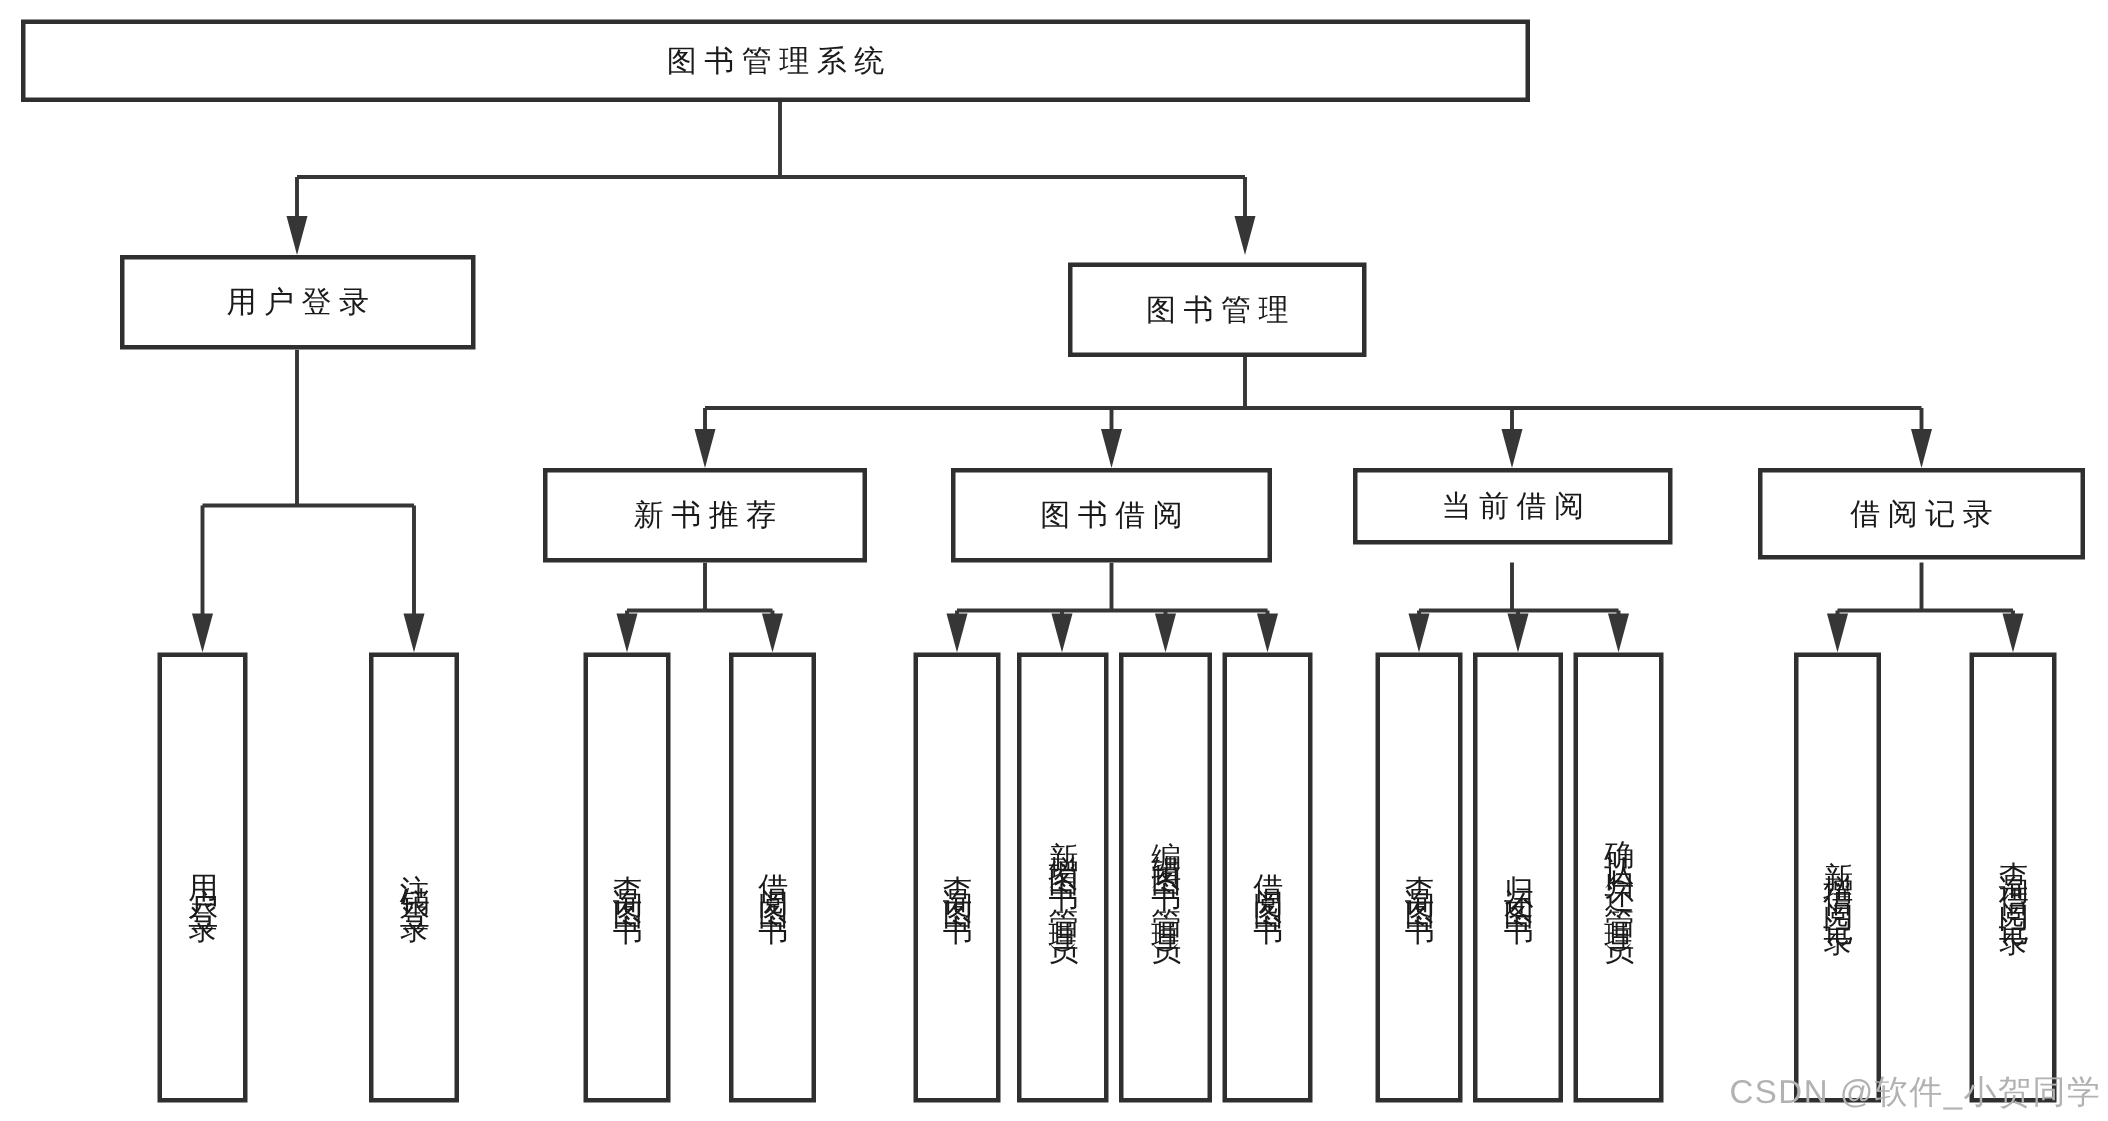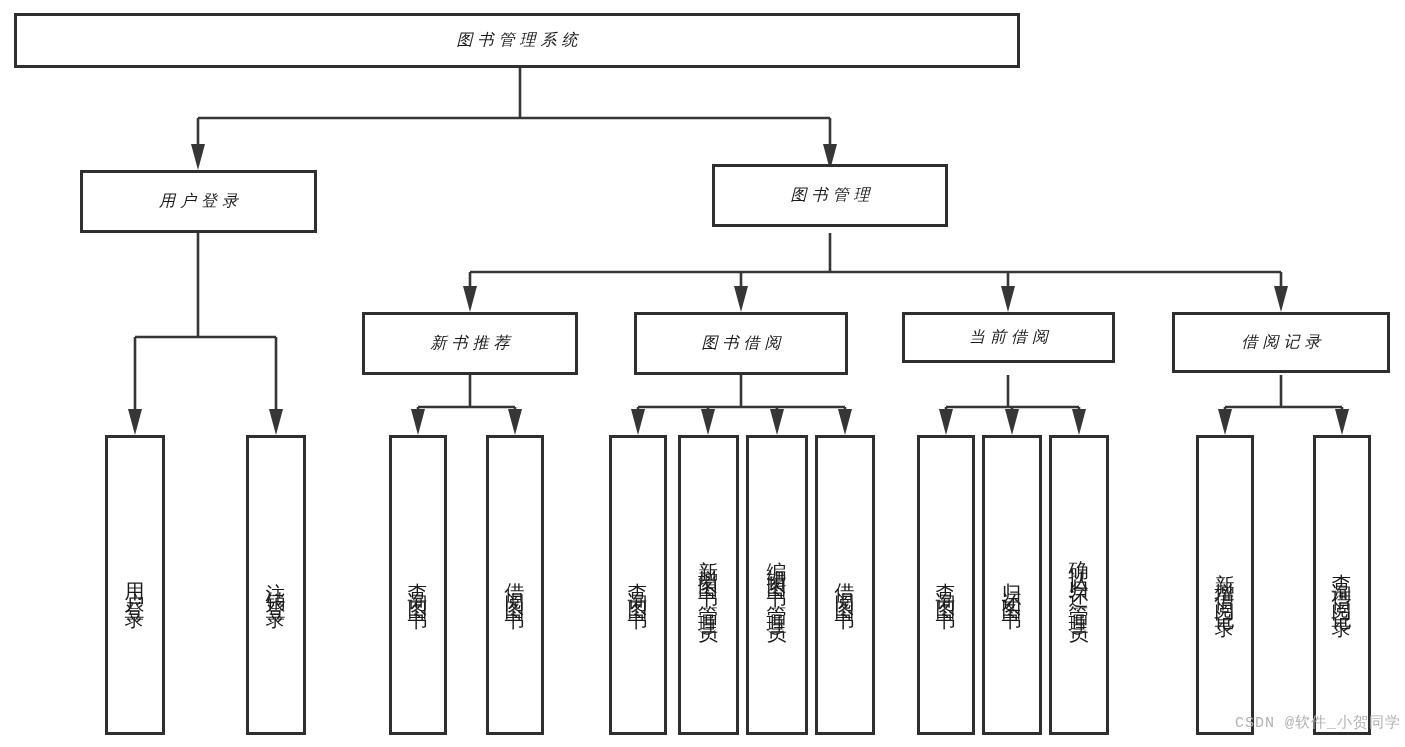--- a/index.html
+++ b/index.html
@@ -23,35 +23,34 @@
   }
   .connectors path{stroke:var(--line);stroke-width:2.6;fill:none;}
   .connectors polygon{fill:var(--line);stroke:none;}
   .box{
     position:absolute;z-index:2;
     background:var(--background);
     border:3px solid var(--box_border);
     display:flex;align-items:center;justify-content:center;
   }
   .box.h span{
-    font-size:16px;letter-spacing:5px;text-indent:5px;
-    color:var(--text);white-space:nowrap;font-style:italic;
+    font-size:20px;letter-spacing:5px;text-indent:5px;
+    color:var(--text);white-space:nowrap;
   }
   .box.v span{
     writing-mode:vertical-rl;text-orientation:mixed;
     font-size:20px;letter-spacing:9px;
     color:var(--text);line-height:1;white-space:nowrap;
   }
   .watermark{
     position:absolute;z-index:3;
     right:4px;top:713px;
-    font-size:15px;letter-spacing:1px;
+    font-size:22px;letter-spacing:1px;
     color:var(--watermark);
     white-space:nowrap;
-    font-family:Liberation Mono, monospace;
   }
 </style>
 </head>
 <body>
 
 <div class="canvas">
 
   <svg class="connectors" viewBox="0 0 1405 747" xmlns="http://www.w3.org/2000/svg">
 
     <g>
@@ -102,21 +101,21 @@
     </g>
   </svg>
 
   <div class="box h" style="left:14px;top:13px;width:1006px;height:55px">
     <span>图书管理系统</span>
   </div>
 
   <div class="box h" style="left:80px;top:170px;width:237px;height:63px">
     <span>用户登录</span>
   </div>
-  <div class="box h" style="left:712px;top:164px;width:236px;height:63px">
+  <div class="box h" style="left:712px;top:175px;width:199px;height:63px">
     <span>图书管理</span>
   </div>
 
   <div class="box h" style="left:634px;top:312px;width:214px;height:63px">
     <span>图书借阅</span>
   </div>
   <div class="box h" style="left:362px;top:312px;width:216px;height:63px">
     <span>新书推荐</span>
   </div>
   <div class="box h" style="left:902px;top:312px;width:213px;height:51px">

